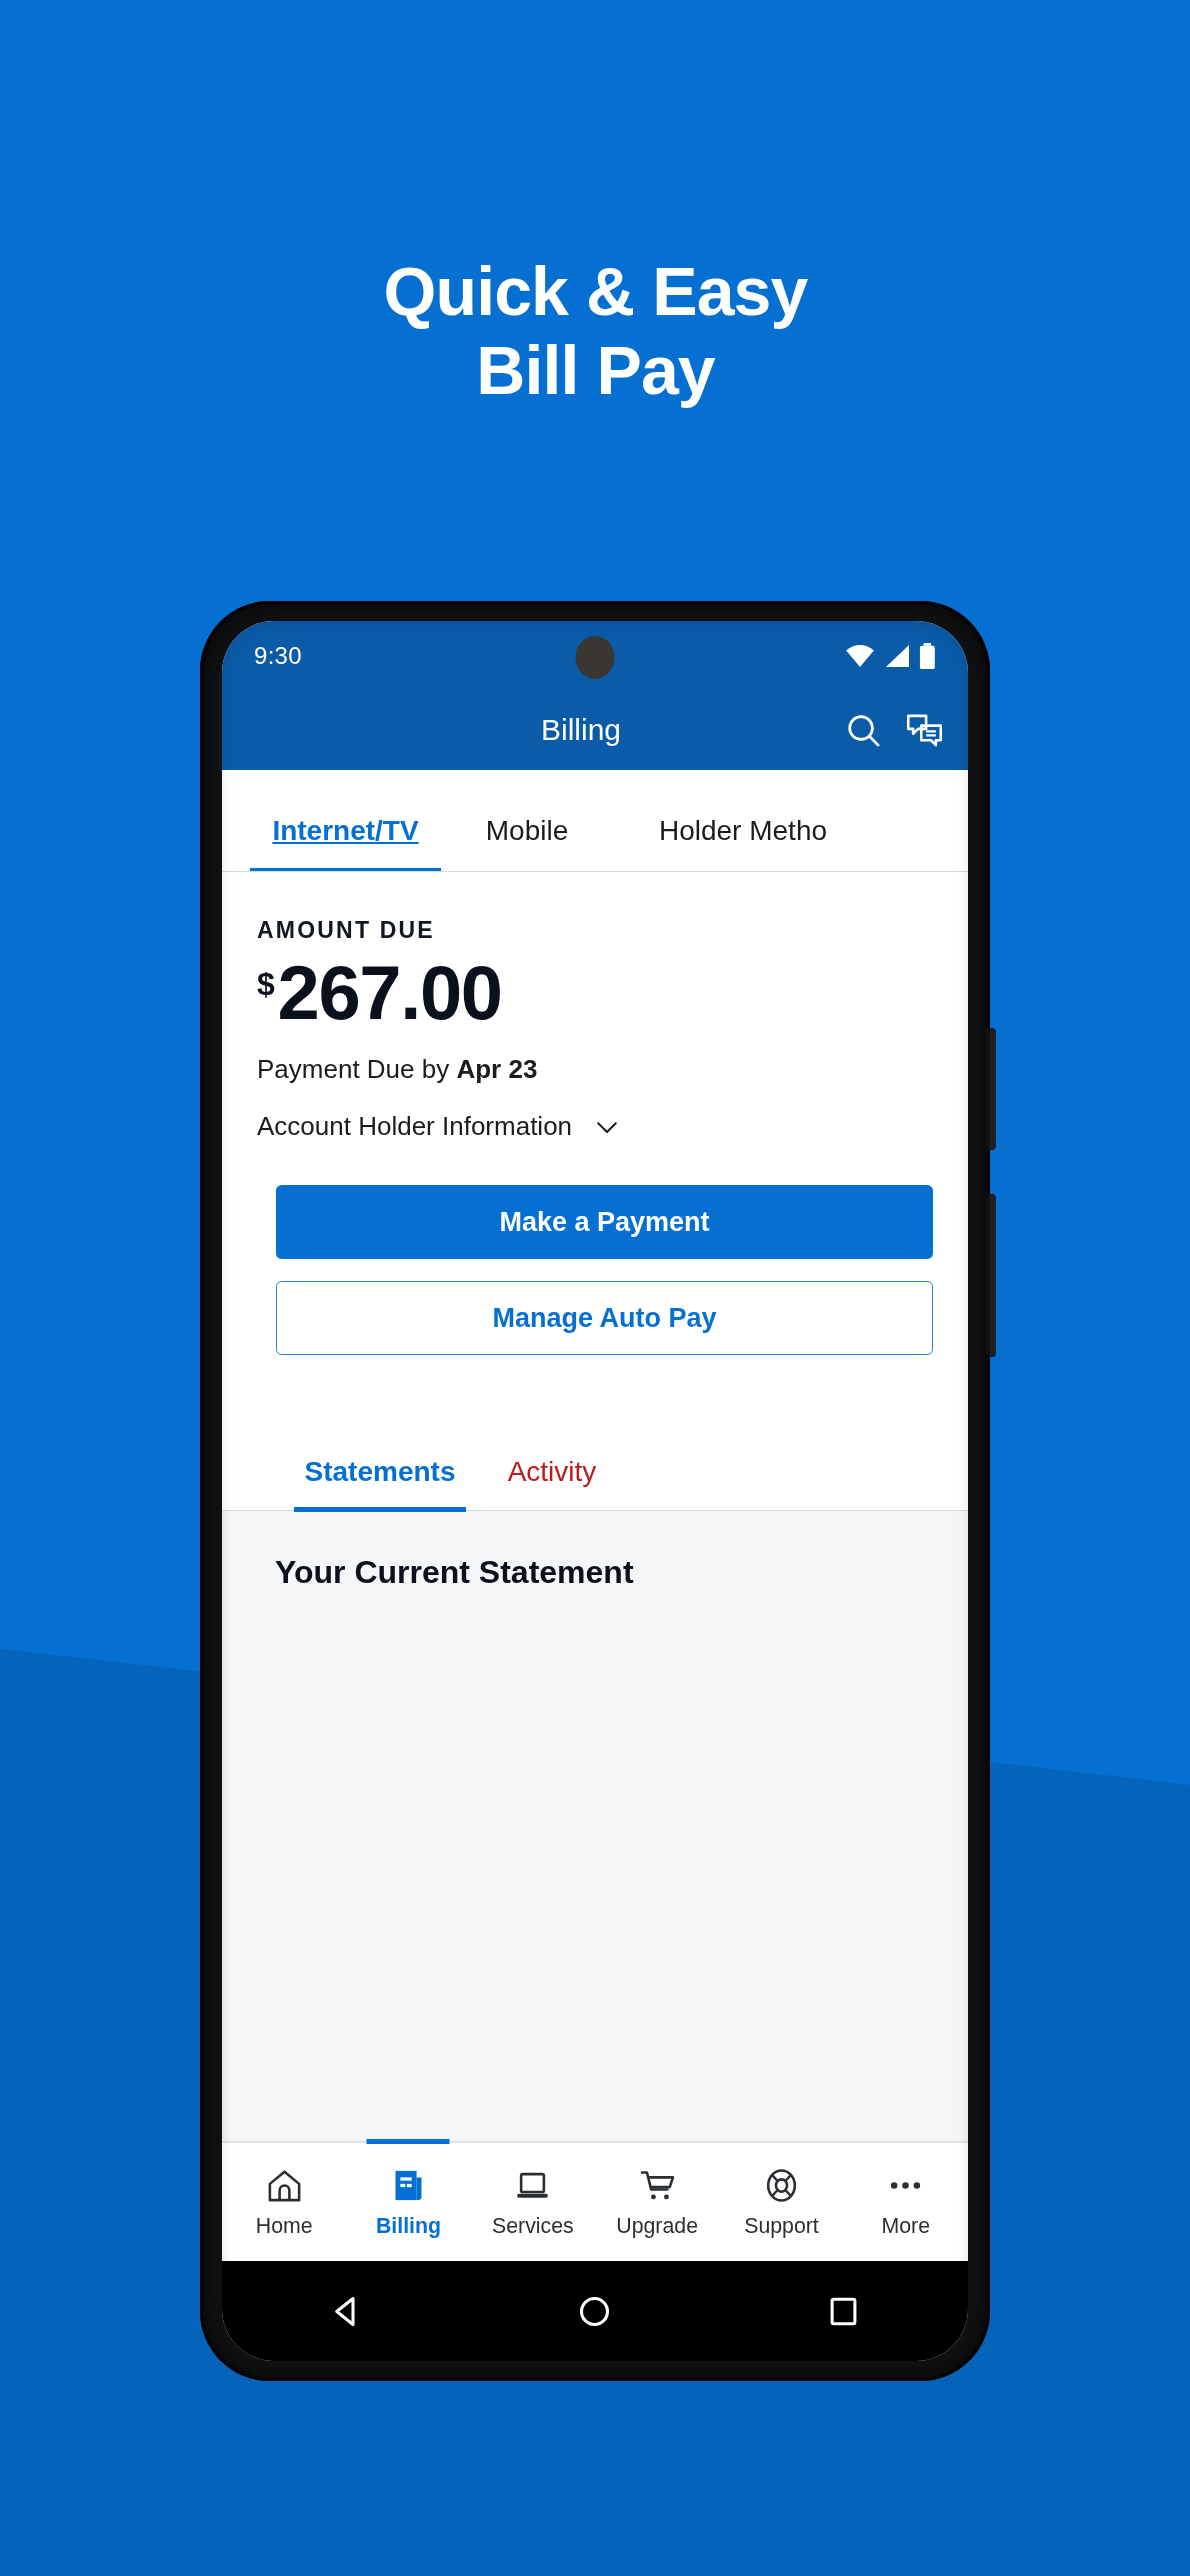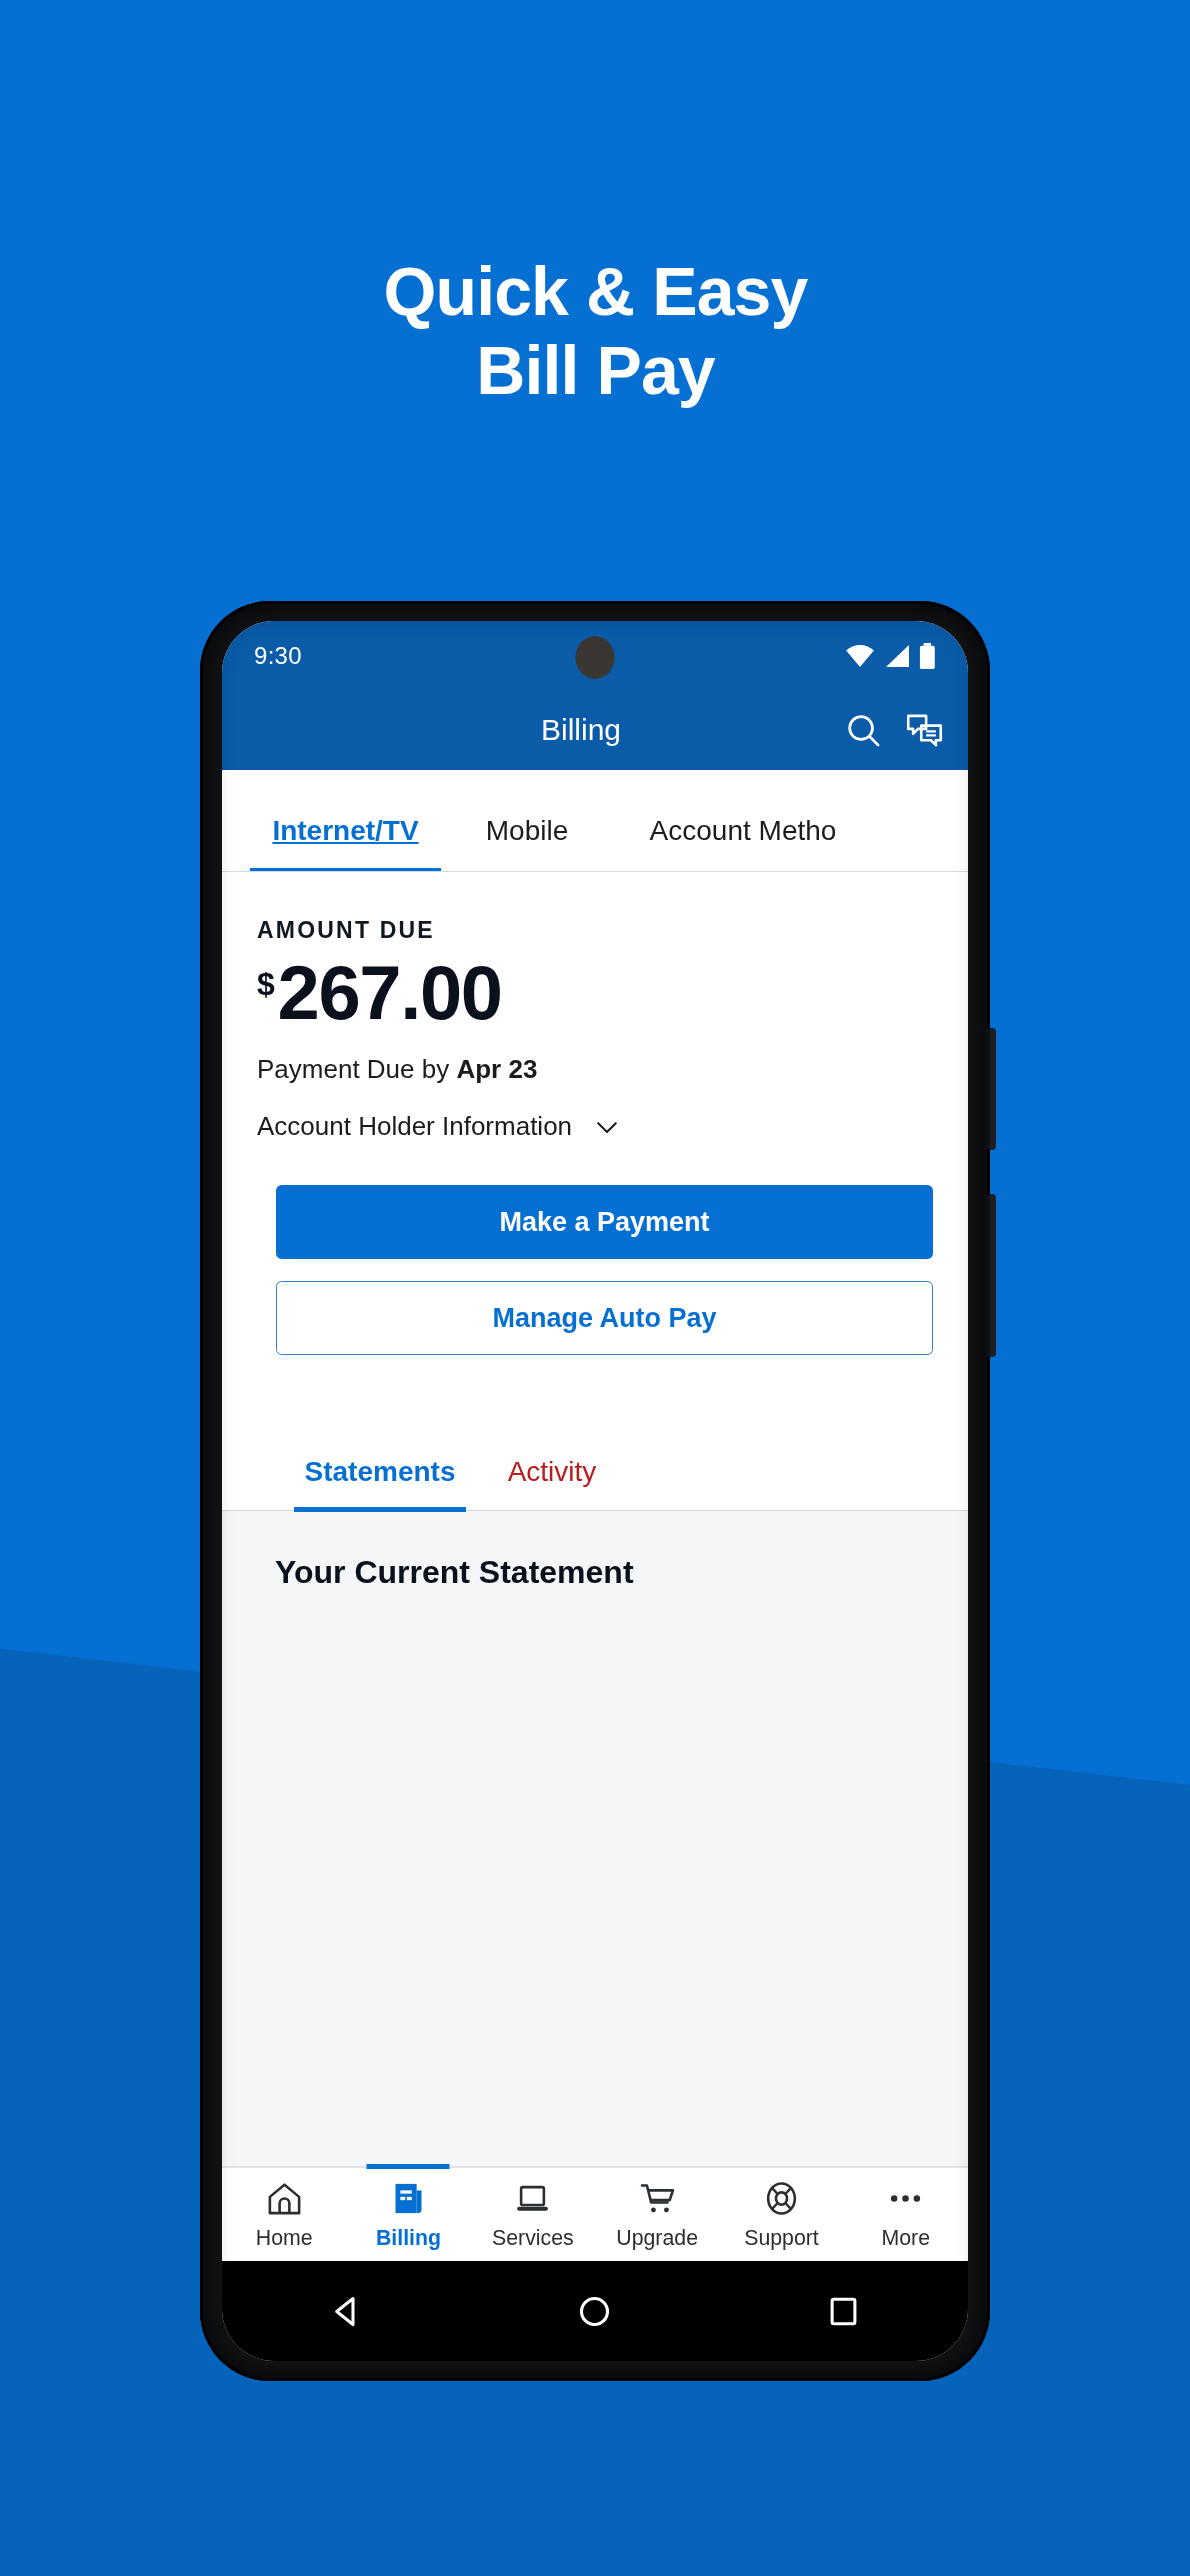--- a/index.html
+++ b/index.html
@@ -309,21 +309,21 @@
   }
   #statement-heading {
     font-size: 32px;
     font-weight: bold;
     color: #0b111c;
   }
 
   
   #bottom-nav {
     flex: 0 0 auto;
-    height: 94px;
+    height: 119px;
     background: #ffffff;
     display: flex;
     align-items: center;
     justify-content: space-around;
     border-top: 0.9px solid #e2e4e7;
     box-sizing: border-box;
     position: relative;
   }
   .nav-item {
     flex: 1 1 0;
@@ -413,21 +413,21 @@
           <path d="M10 9 h12 v9 h-3 v3 l-3 -3 h-6 z" fill="none" stroke="#ffffff" stroke-width="1.6" stroke-linejoin="round"></path>
           <line x1="13" y1="12.5" x2="19" y2="12.5" stroke="#ffffff" stroke-width="1.4"></line>
           <line x1="13" y1="15" x2="19" y2="15" stroke="#ffffff" stroke-width="1.4"></line>
         </svg>
       </div>
     </div>
 
     <div id="service-tabs">
       <div class="svc-tab tab-internet is-active">Internet/TV</div>
       <div class="svc-tab tab-mobile">Mobile</div>
-      <div class="svc-tab tab-payment">Account Metho</div>
+      <div class="svc-tab tab-payment">Holder Metho</div>
     </div>
 
     <div id="bill-summary">
       <div id="amount-due-label">AMOUNT DUE</div>
       <div id="amount-row">
         <span id="amount-currency">$</span>
         <span id="amount-value">267.00</span>
       </div>
       <div id="due-line"><span>Payment Due by </span><strong>Apr 23</strong></div>
       <div id="account-holder-row">

